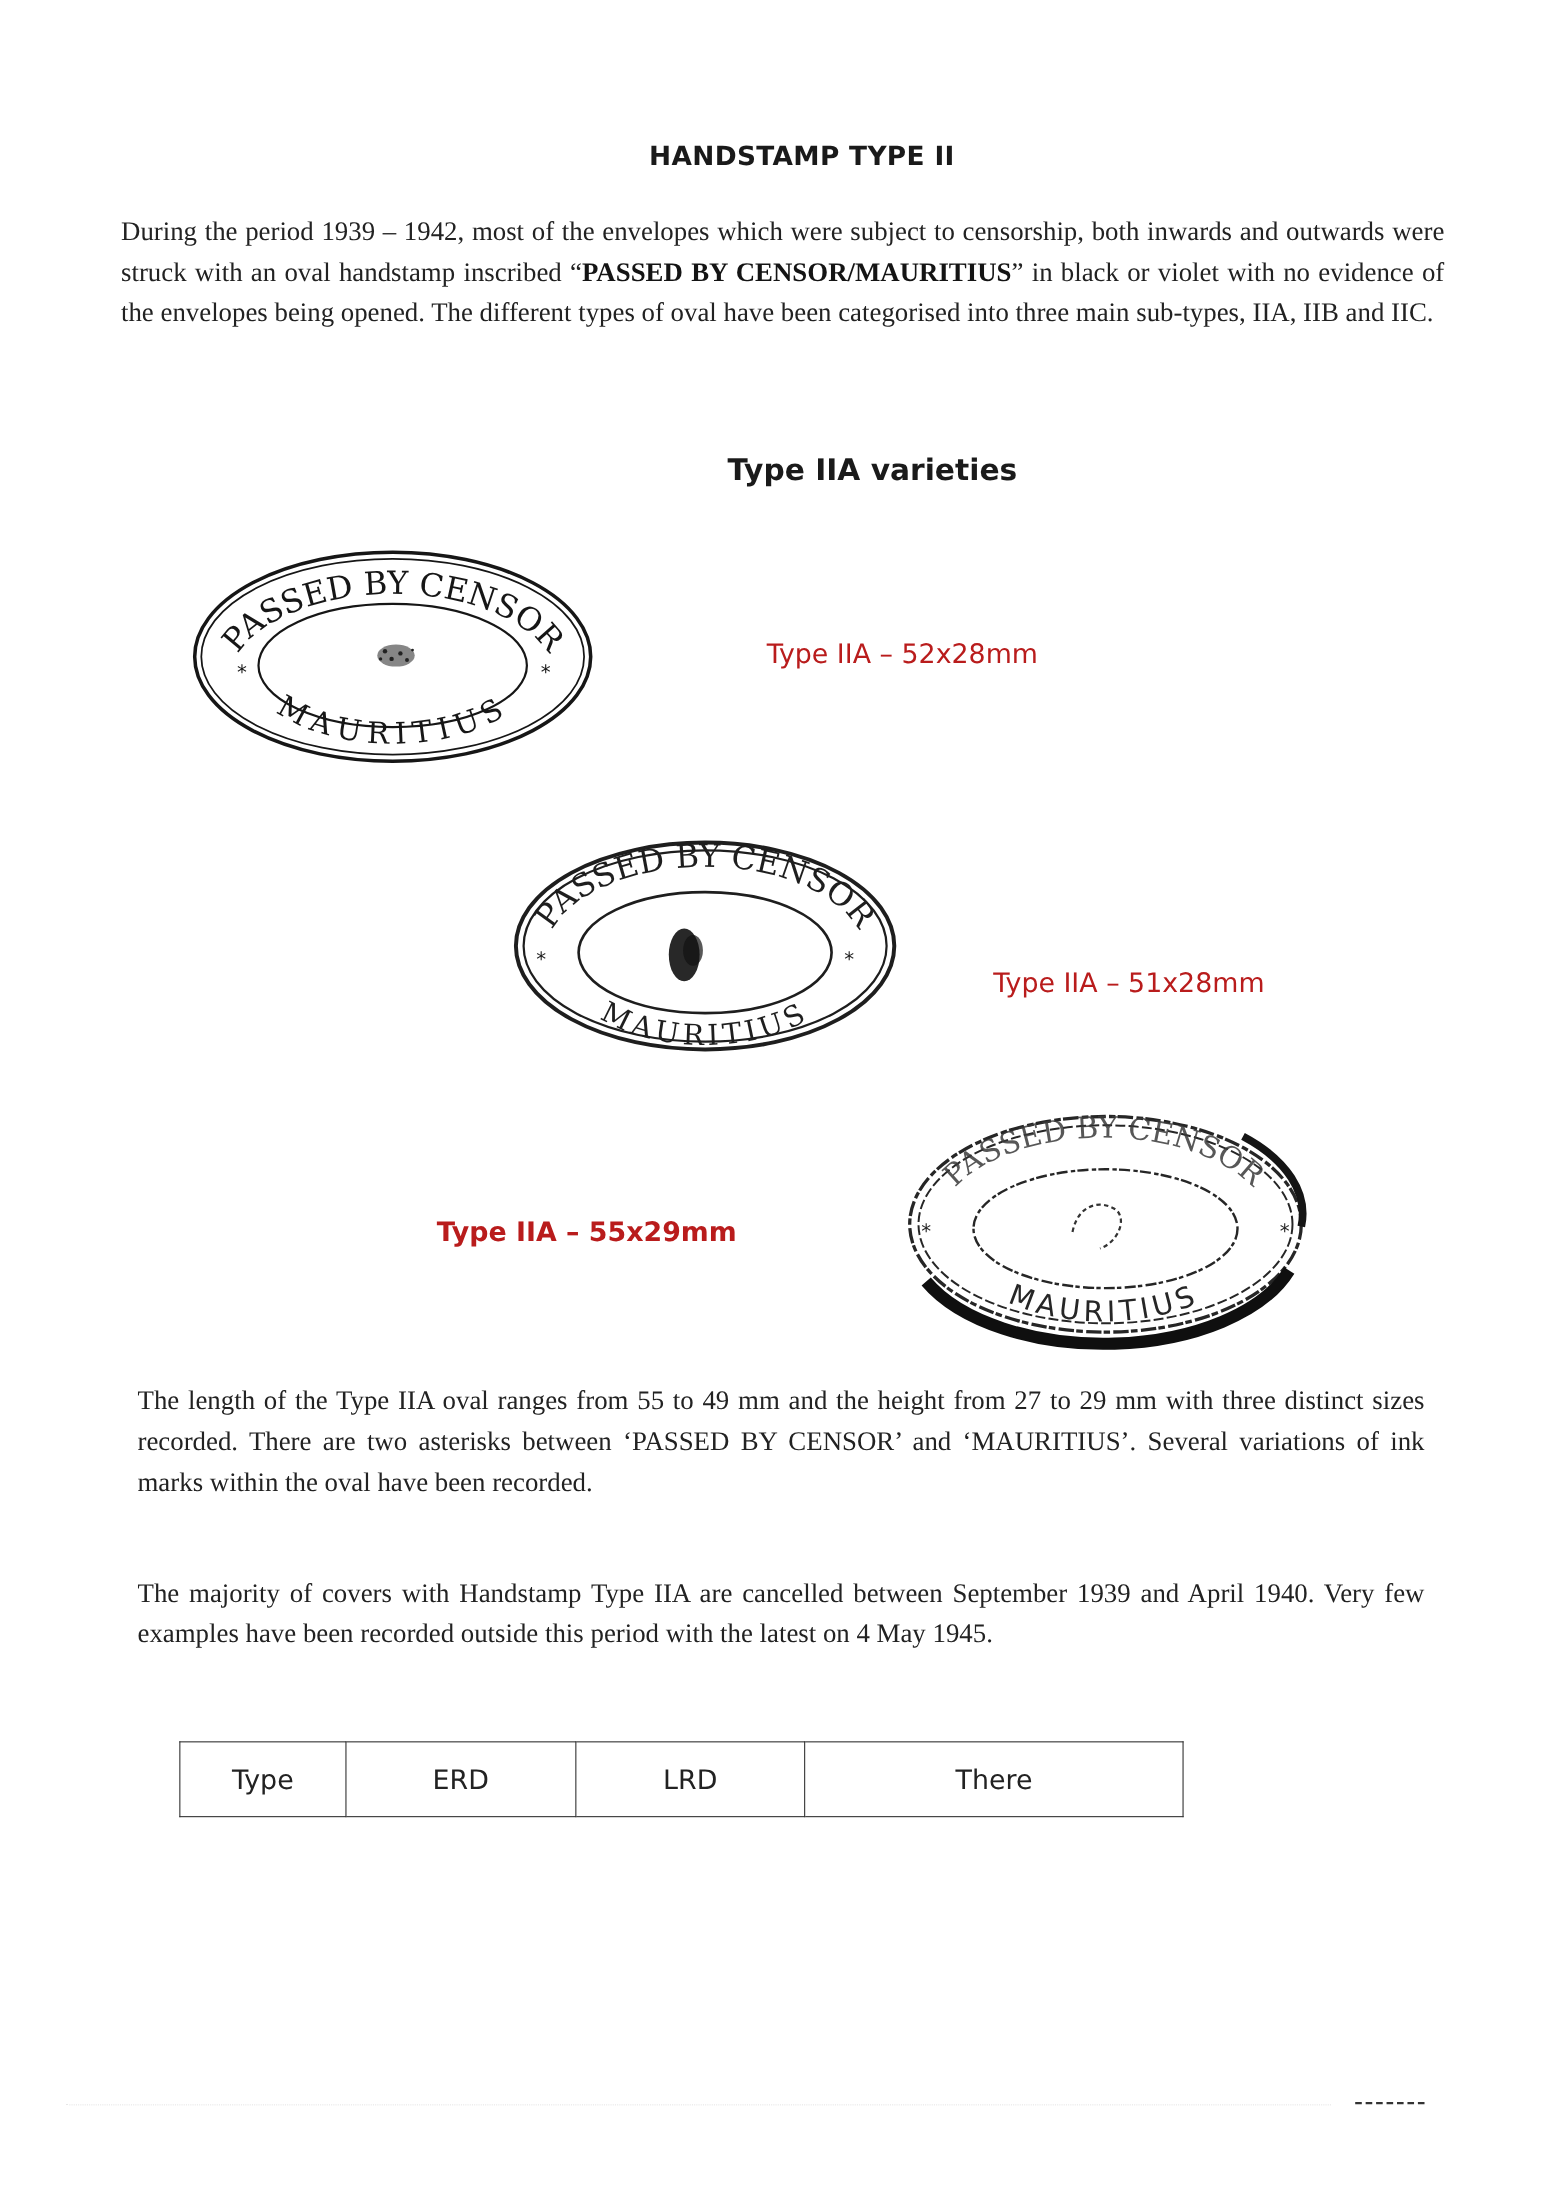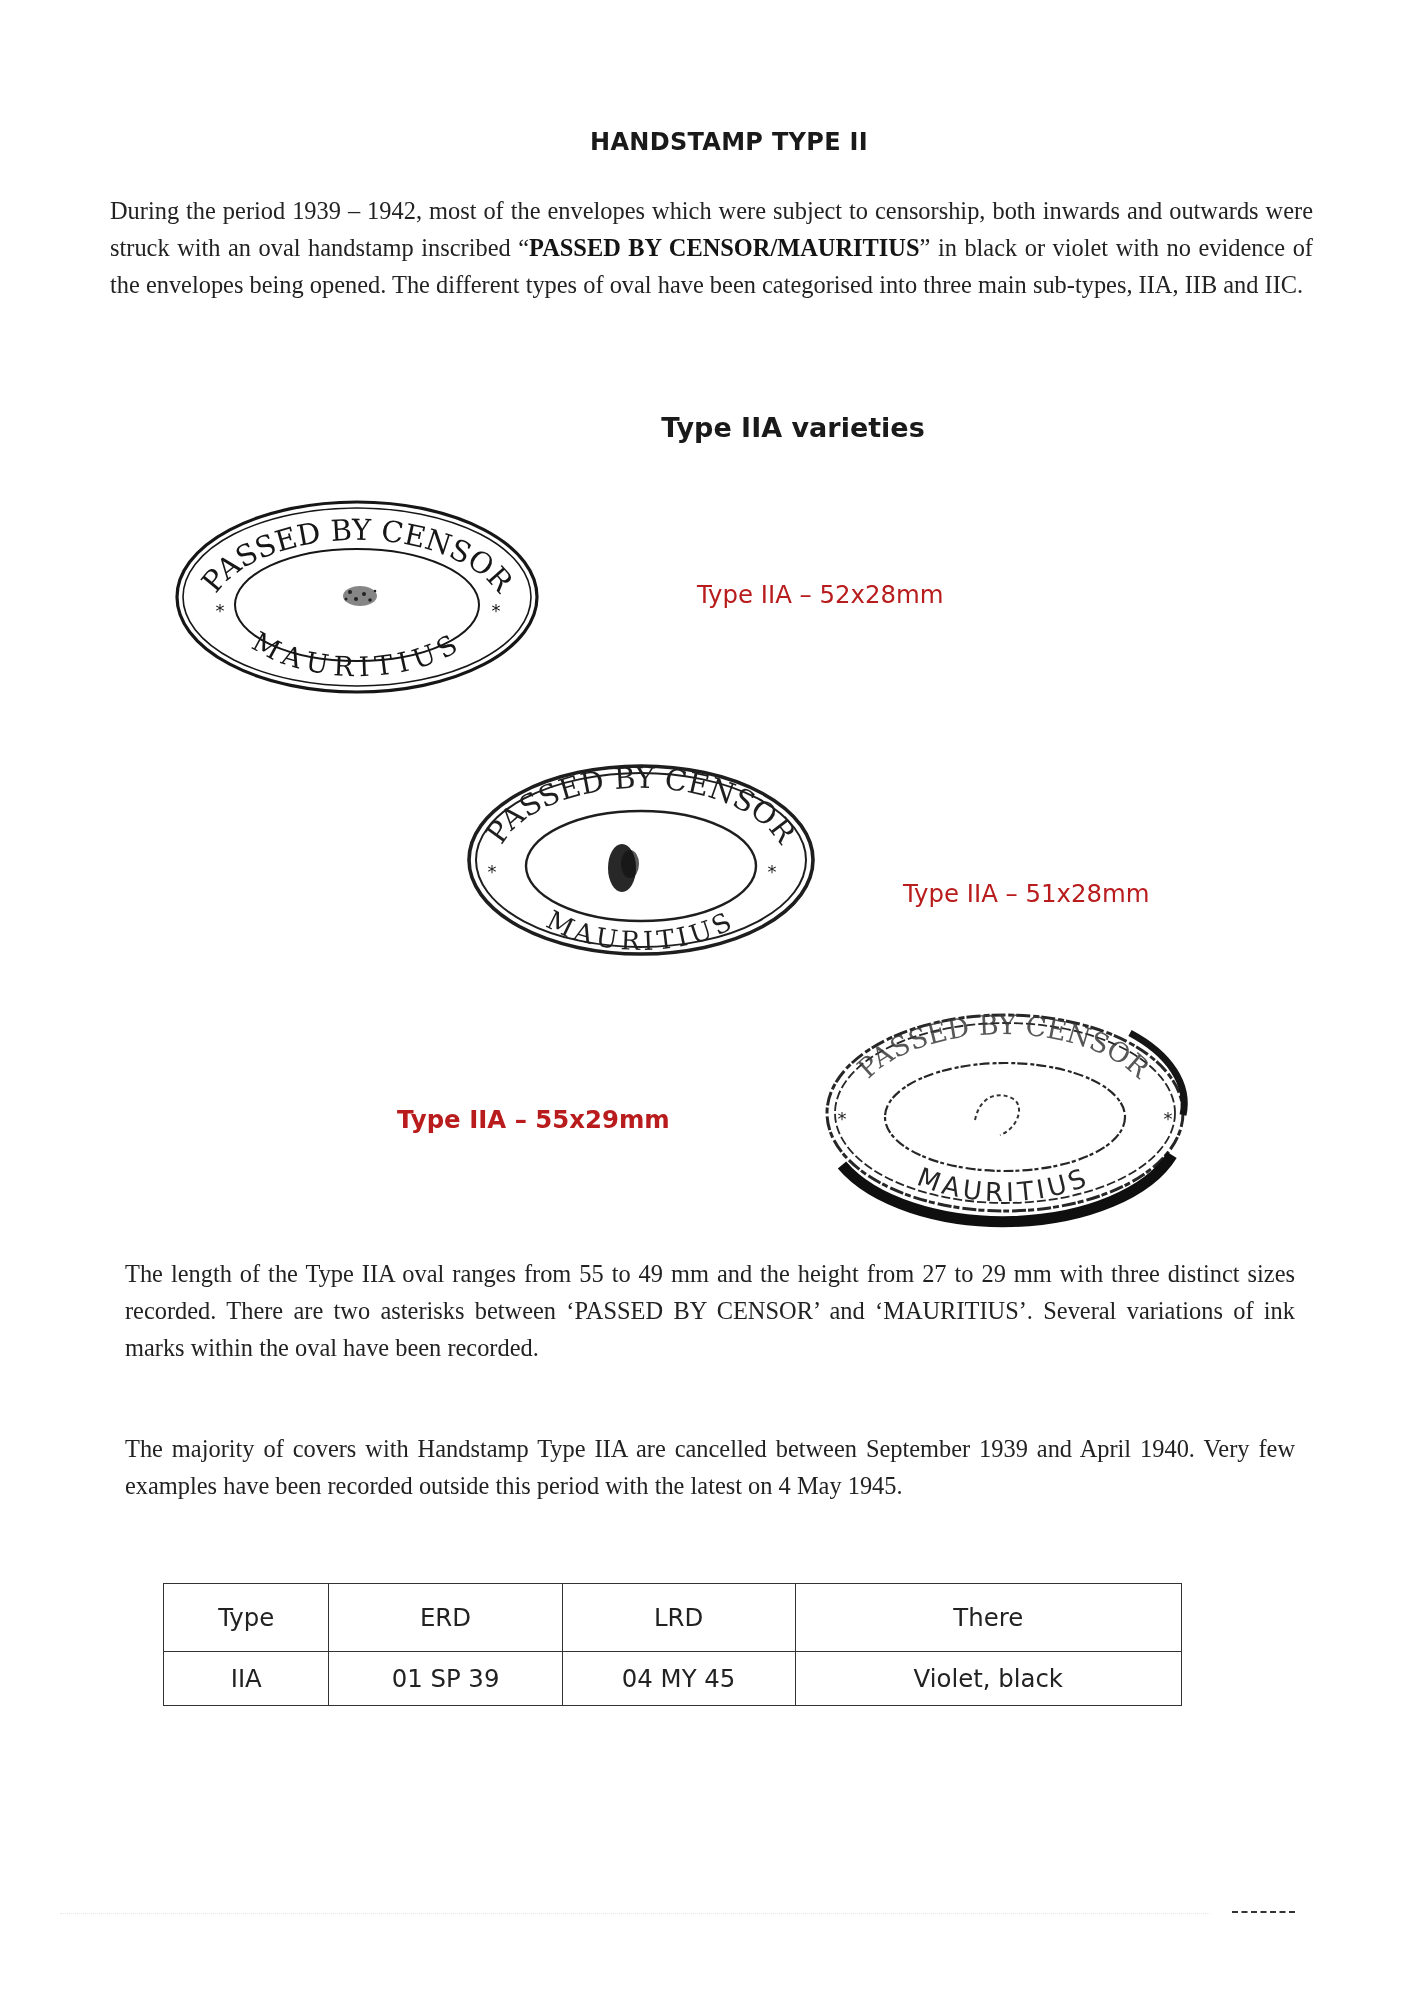--- a/index.html
+++ b/index.html
@@ -26,21 +26,21 @@
     }
     .label { font-size: 24.4px; color: #b91c1c; white-space: nowrap; }
     #label1 { left: 697px; top: 580px; }
     #label2 { left: 903px; top: 835px; margin-top: 44px; }
     #label3 { left: 397px; top: 1105px; font-weight: bold; }
     .stamp { overflow: visible; }
     #stamp1 { left: 170px; top: 495px; width: 375px; height: 205px; }
     #stamp2 { left: 462px; top: 760px; width: 358px; height: 200px; }
     #stamp3 { left: 800px; top: 1005px; width: 400px; height: 215px; }
     table.summary {
-      position: absolute; left: 163px; top: 1583px; width: 1019px;
+      position: absolute; left: 163px; top: 1583px; width: 913px;
       border-collapse: collapse; font-size: 24.4px; color: #222;
     }
     table.summary td {
       border: 1.6px solid #333; text-align: center; padding: 0;
     }
     table.summary tr.hdr td { height: 67px; }
     table.summary tr.row td { height: 53px; }
     .dash-mark {
       left: 1232px; top: 1911px; width: 63px; height: 0;
       border-top: 2px dashed #333;
@@ -130,23 +130,17 @@
       <col style="width:244px">
       <col style="width:405px">
   </colgroup>
   <tbody>
       <tr class="hdr">
     <td>Type</td>
     <td>ERD</td>
     <td>LRD</td>
     <td>There</td>
   </tr>
-  <tr class="row">
-    <td>IIA</td>
-    <td>01 SP 39</td>
-    <td>04 MY 45</td>
-    <td>Violet, black</td>
-  </tr>
 </tbody>
   </table>
 
 <div class="abs faint-line"></div>
 <div class="abs dash-mark"></div>
 
 </body></html>

